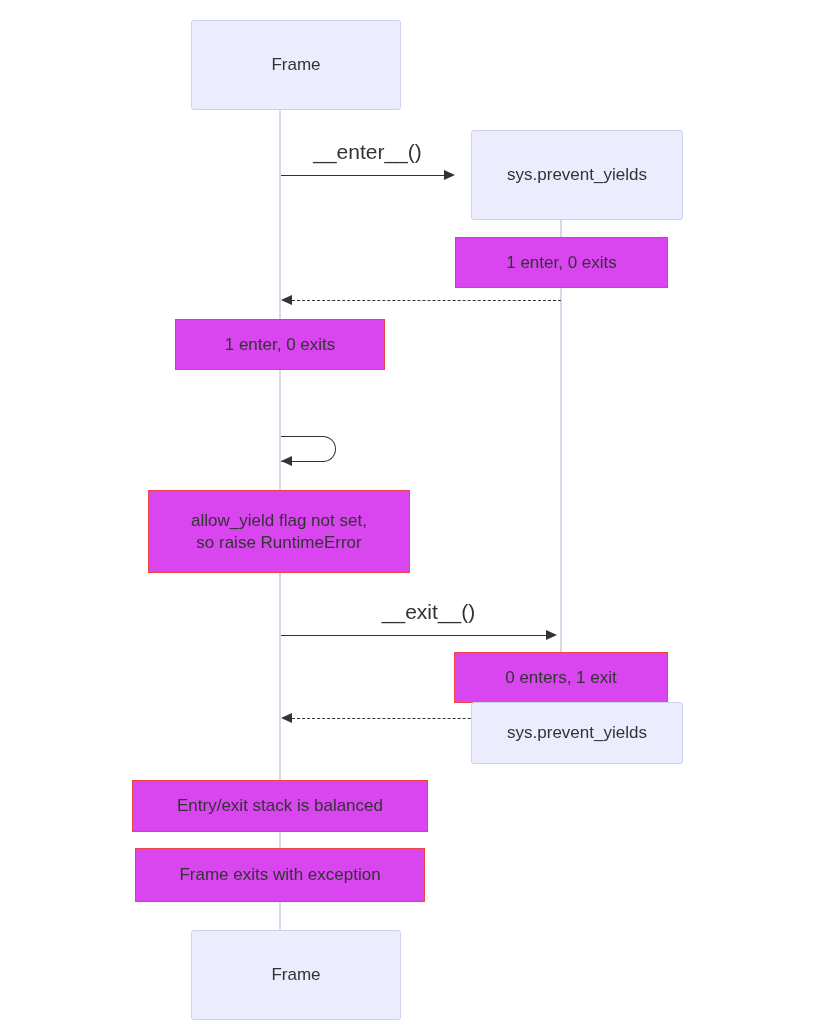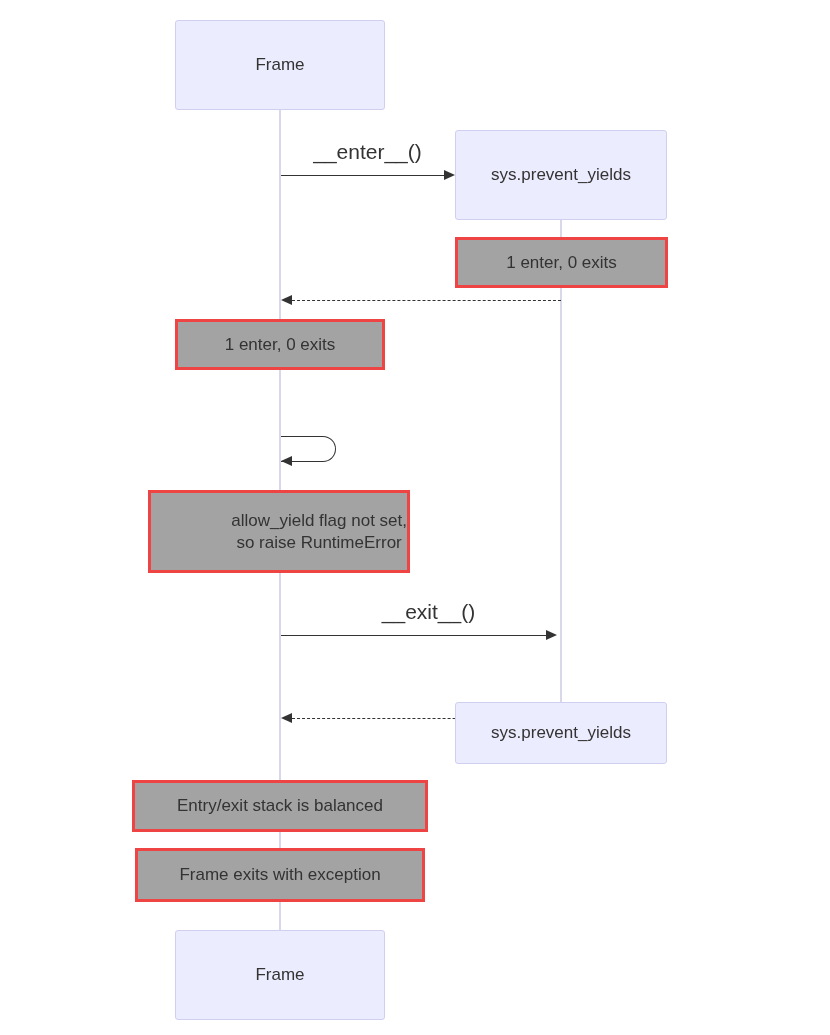--- a/index.html
+++ b/index.html
@@ -18,34 +18,35 @@
   .actor-box {
     position: absolute;
     background: #ECECFF;
     border: 1px solid #CFCFF0;
     border-radius: 3px;
     display: flex;
     align-items: center;
     justify-content: center;
     font-size: 17px;
     color: #333333;
+    margin-left: 16px;
   }
 
   
   .lifeline {
     position: absolute;
     width: 2px;
     background: #D8D8E8;
   }
 
   
   .note {
     position: absolute;
-    background: #a3a3a3;
-    border: 3px solid #ef4444;
+    background: #d946ef;
+    border: 1px solid #ef4444;
     display: flex;
     align-items: center;
     justify-content: center;
     text-align: center;
     font-size: 17px;
     color: #333333;
     white-space: pre-line;
     line-height: 1.25;
   }
 
@@ -101,21 +102,21 @@
 
   #return1-line   { left: 292px; top: 300px; width: 269px; }
   #return1-head   { left: 281px; top: 295px; }
 
   #note-frame-enter { left: 175px; top: 319px; width: 210px; height: 51px; }
 
   #yield-label    { left: 170px; top: 402px; width: 220px; }
   #self-loop      { left: 281px; top: 436px; width: 55px; height: 26px; }
   #loop-head      { left: 281px; top: 456px; }
 
-  #note-runtime   { left: 148px; top: 490px; width: 262px; height: 83px; justify-content: flex-end; }
+  #note-runtime   { left: 148px; top: 490px; width: 262px; height: 83px; }
 
   #exit-line      { left: 281px; top: 635px; width: 266px; }
   #exit-head      { left: 546px; top: 630px; }
   #exit-label     { left: 280px; top: 601px; width: 277px; padding-left: 20px; }
 
   #note-sys-exit  { left: 454px; top: 652px; width: 214px; height: 51px; }
 
   #return2-line   { left: 292px; top: 718px; width: 269px; }
   #return2-head   { left: 281px; top: 713px; }
 
@@ -157,20 +158,23 @@
 
   <div class="note" id="note-runtime">
     <span>allow_yield flag not set,
 so raise RuntimeError</span>
   </div>
 
   <div class="msg-label" id="exit-label">__exit__()</div>
   <div class="msg-line" id="exit-line"></div>
   <div class="head-right" id="exit-head"></div>
 
+  <div class="note" id="note-sys-exit">
+    <span>0 enters, 1 exit</span>
+  </div>
 
   <div class="msg-line dashed" id="return2-line"></div>
   <div class="head-left" id="return2-head"></div>
 
   <div class="actor-box" id="sys-bottom">
     <span>sys.prevent_yields</span>
   </div>
 
   <div class="note" id="note-exception">
     <span>Frame exits with exception</span>

